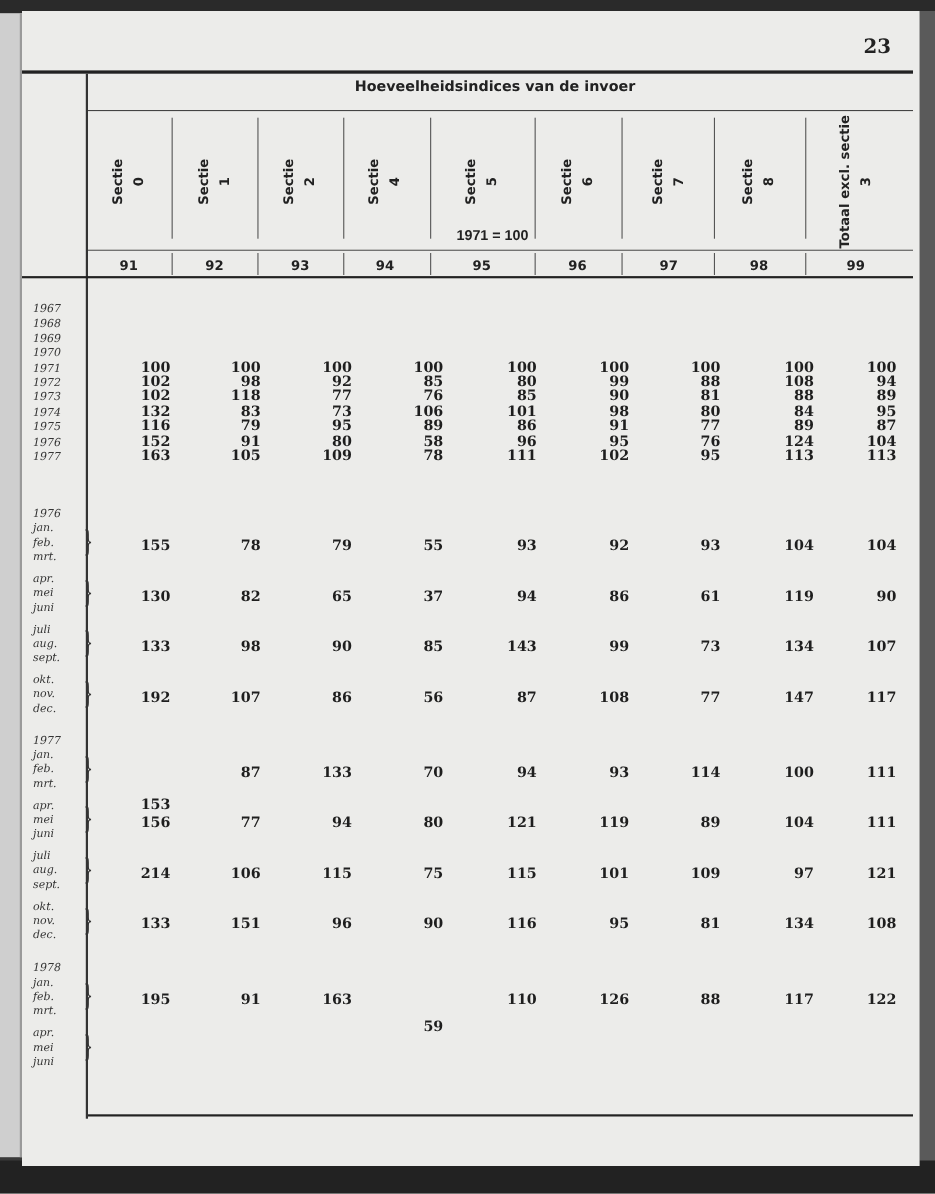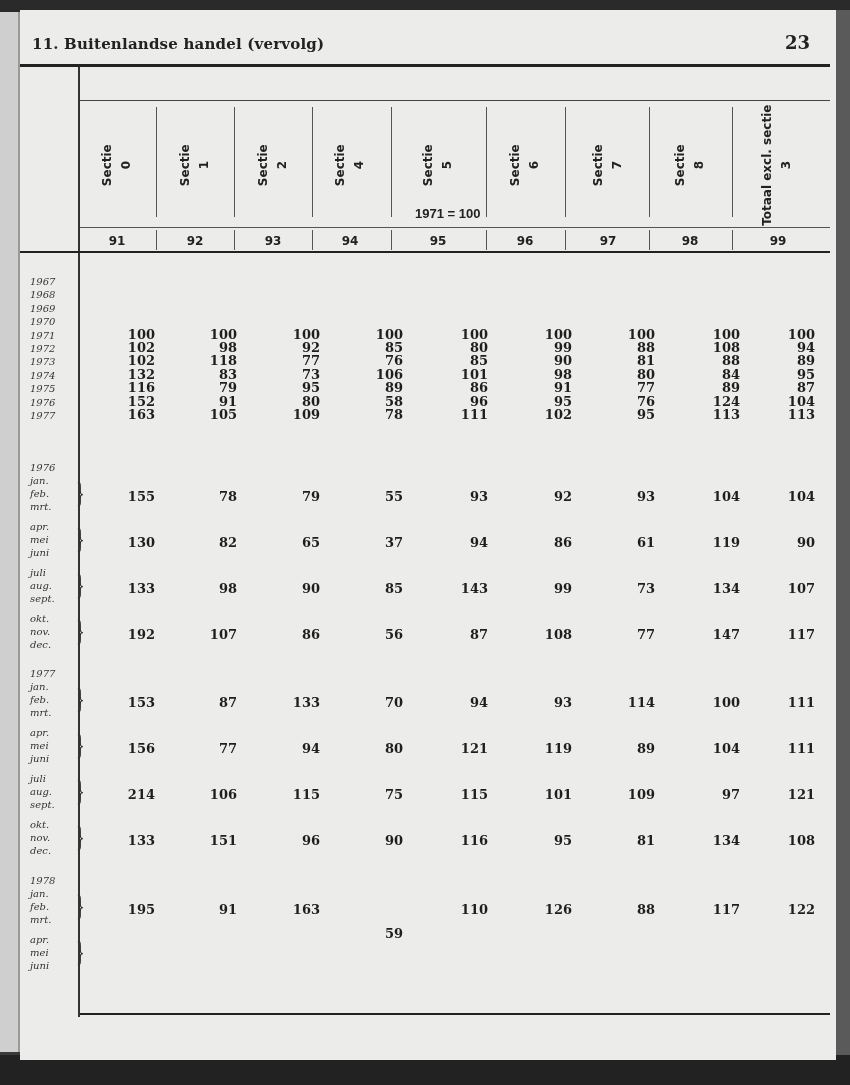--- a/index.html
+++ b/index.html
@@ -40,25 +40,25 @@
 </style>
 </head>
 <body>
 
 <div class="top-dark"></div>
 <div class="left-page"></div>
 <div class="right-edge"></div>
 <div class="bottom-dark"></div>
 
 <div class="page" id="page">
-  <div class="hdr-title">11. Buitenlandse handel (vervolg)</div>
   <div class="page-num">23</div>
   <div class="rule-thick"></div>
 
   <div class="frame-vline"></div>
+  <div class="table-title">Hoeveelheidsindices van de invoer</div>
   <div class="rule-mid"></div>
 
   <div id="col-heads">
       <div class="col-head" style="left: 57px; width: 80px;">
         <div class="rot">
           <div>Sectie</div>
           <div>0</div>
         </div>
       </div>
       <div class="col-head" style="left: 135px; width: 80px;">
@@ -268,21 +268,21 @@
       <div class="cell" style="left: 428px; top: 617px;">87</div>
       <div class="cell" style="left: 512px; top: 617px;">108</div>
       <div class="cell" style="left: 595px; top: 617px;">77</div>
       <div class="cell" style="left: 680px; top: 617px;">147</div>
       <div class="cell" style="left: 755px; top: 617px;">117</div>
       <div class="rowlabel" style="top: 657px;">1977</div>
       <div class="rowlabel" style="top: 670px;">jan.</div>
       <div class="rowlabel" style="top: 683px;">feb.</div>
       <div class="rowlabel" style="top: 696px;">mrt.</div>
       <div class="brace" style="top: 674px;">}</div>
-      <div class="cell" style="left: 95px; top: 685px;">153</div>
+      <div class="cell" style="left: 95px; top: 714px;">153</div>
       <div class="cell" style="left: 177px; top: 685px;">87</div>
       <div class="cell" style="left: 260px; top: 685px;">133</div>
       <div class="cell" style="left: 343px; top: 685px;">70</div>
       <div class="cell" style="left: 428px; top: 685px;">94</div>
       <div class="cell" style="left: 512px; top: 685px;">93</div>
       <div class="cell" style="left: 595px; top: 685px;">114</div>
       <div class="cell" style="left: 680px; top: 685px;">100</div>
       <div class="cell" style="left: 755px; top: 685px;">111</div>
       <div class="rowlabel" style="top: 716px;">apr.</div>
       <div class="rowlabel" style="top: 729px;">mei</div>

